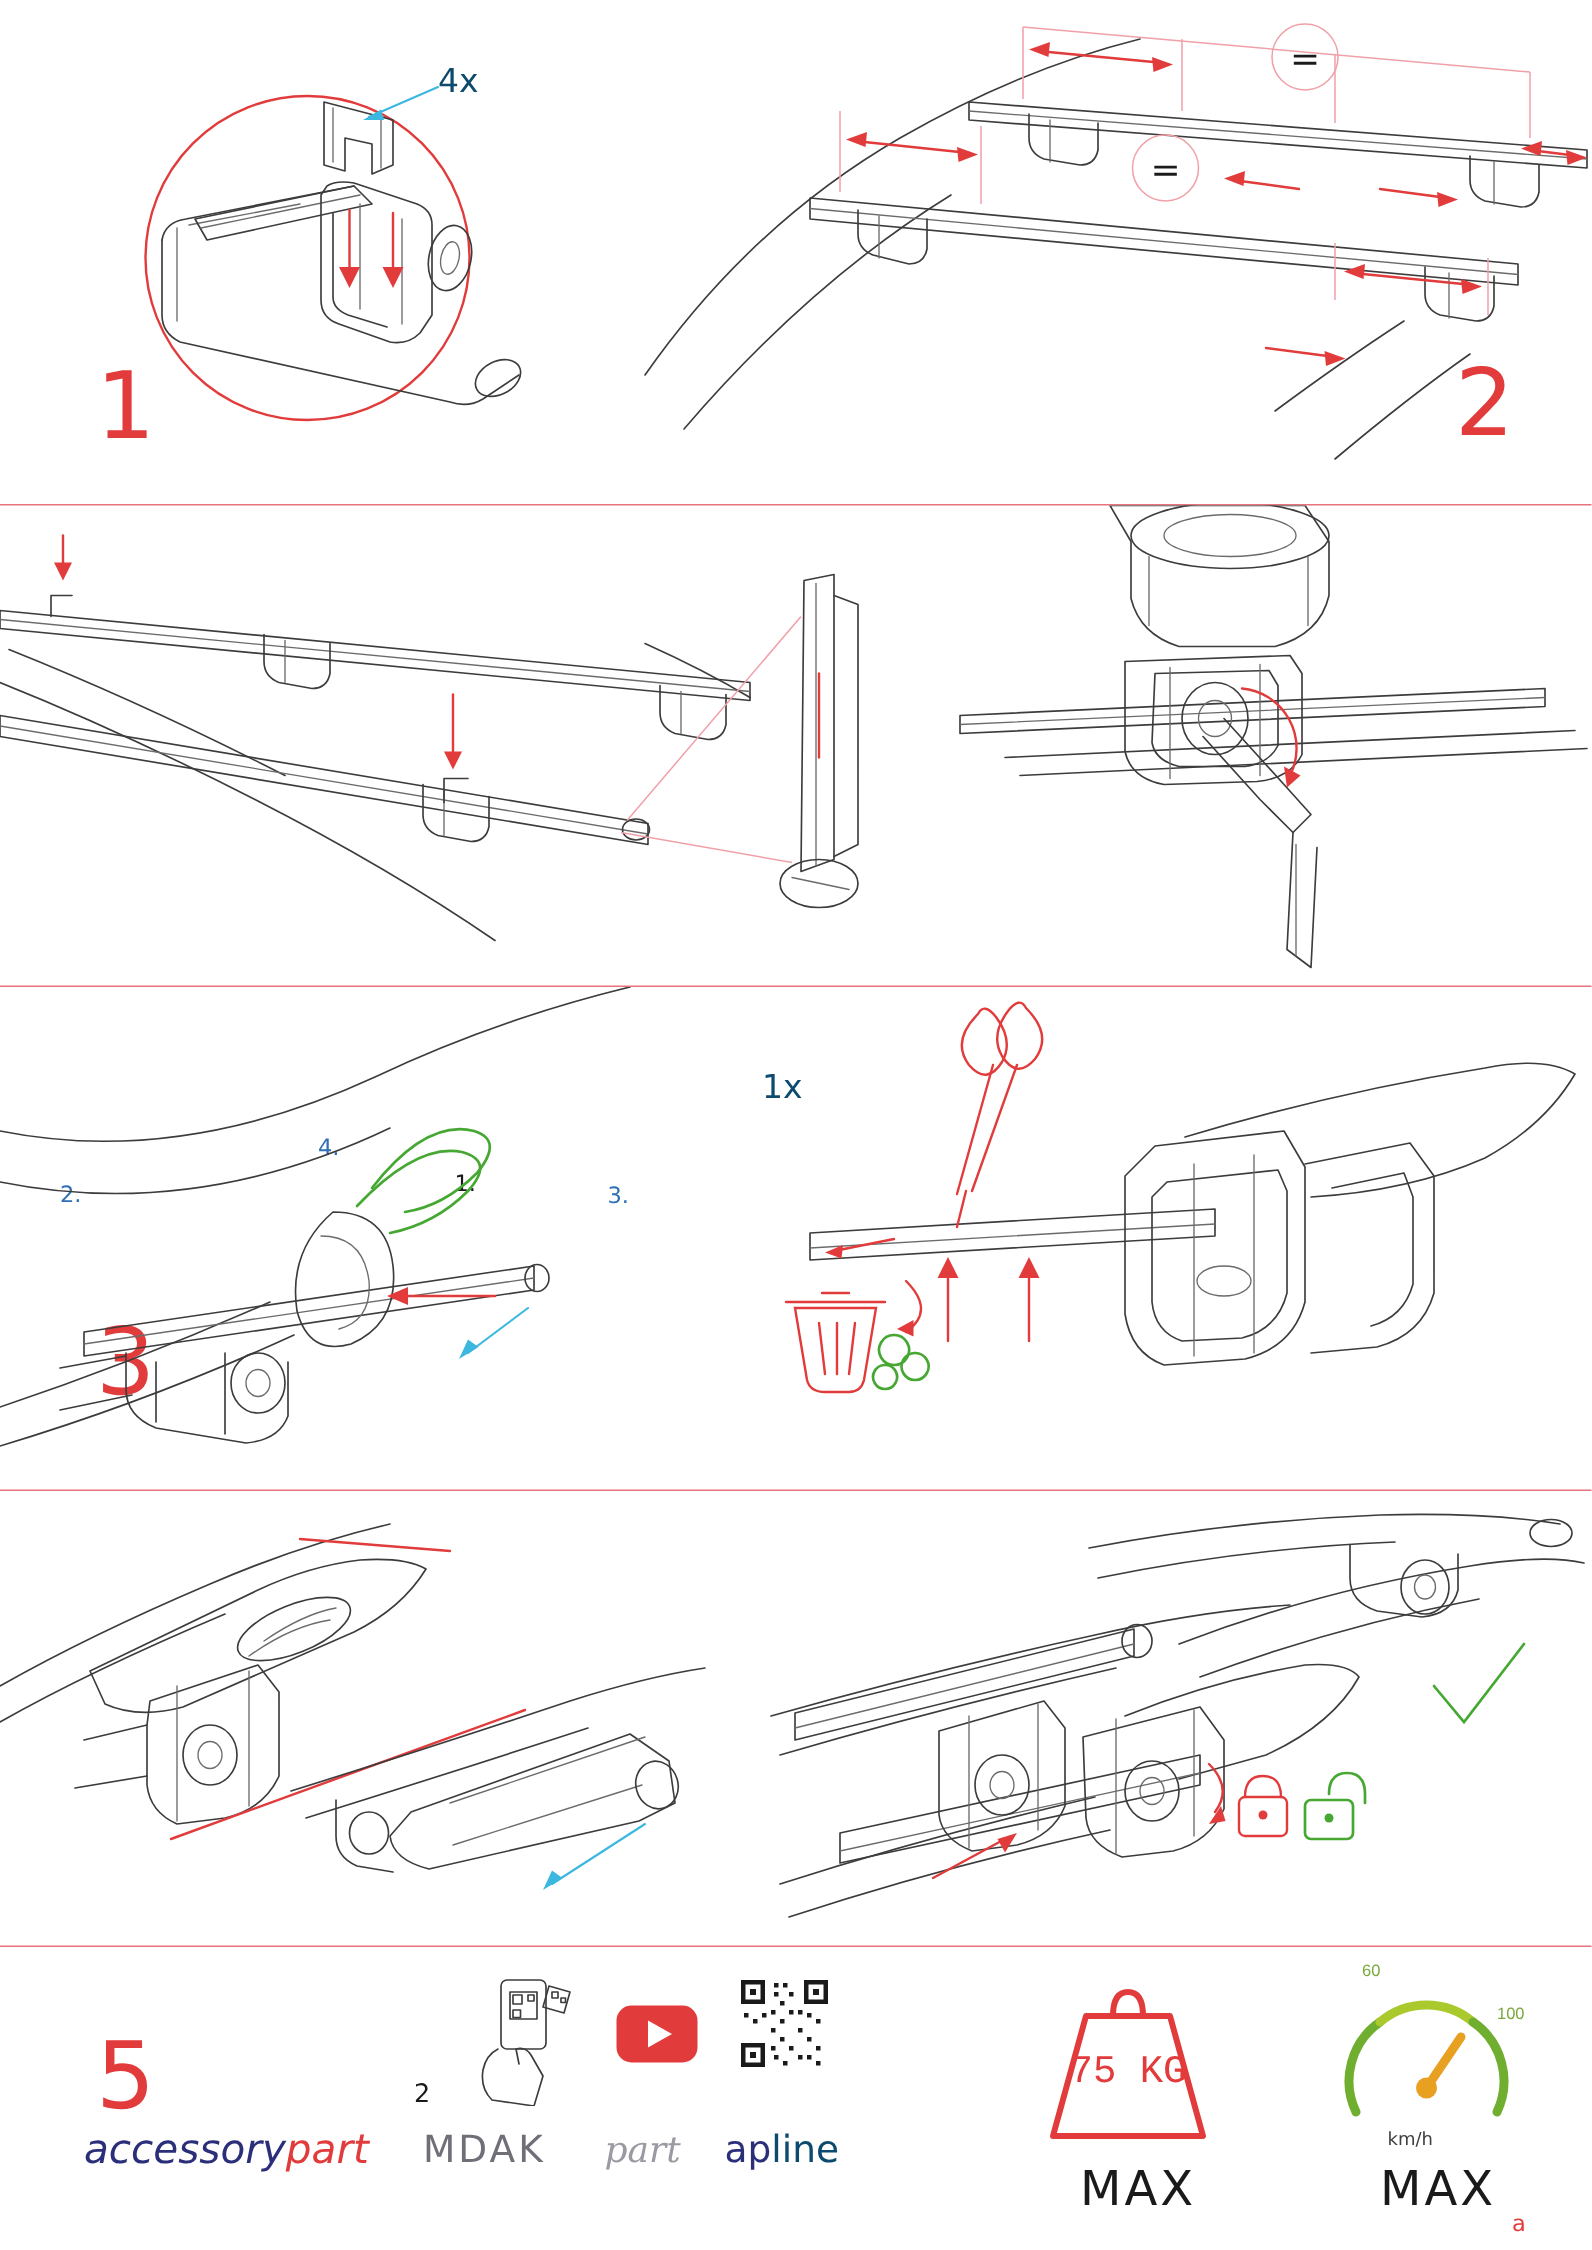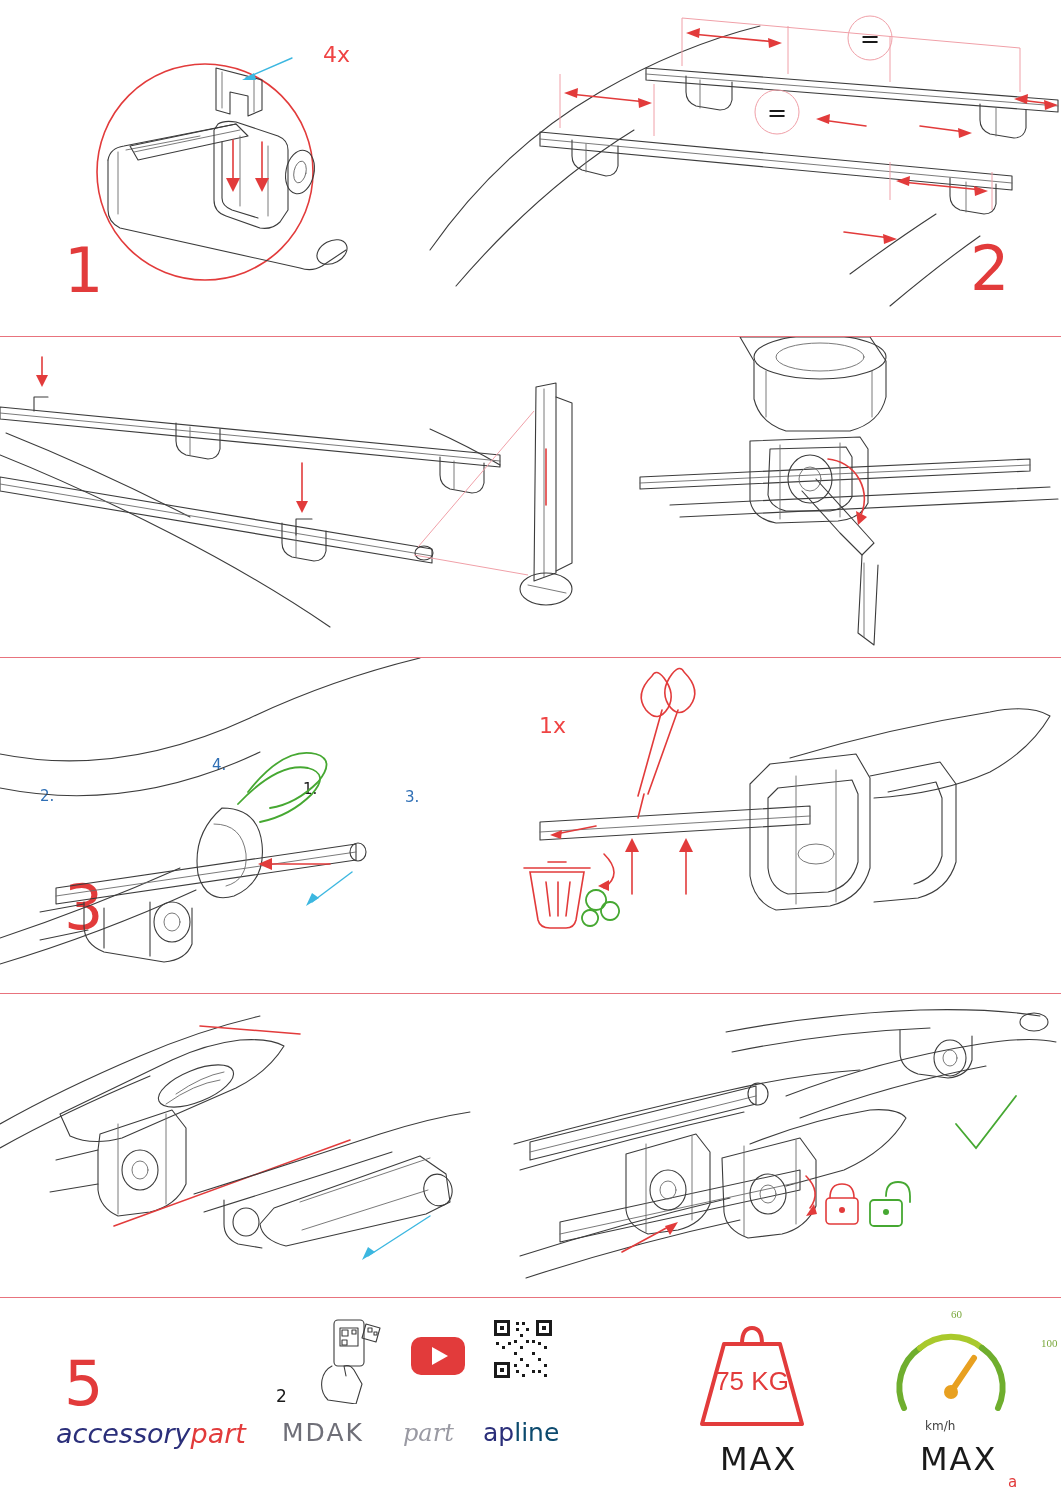--- a/index.html
+++ b/index.html
@@ -44,23 +44,22 @@
     font-size: 62px;
     line-height: 1;
     letter-spacing: 1px;
   }
 
   
   .callout {
     position: absolute;
     font-family: "DejaVu Sans", sans-serif;
     font-size: 22px;
-    color: #ef4444;
+    color: #0c4a6e;
     font-weight: 400;
-    margin-left: 31px;
   }
   .mini-label {
     position: absolute;
     font-family: "DejaVu Sans", sans-serif;
     font-size: 15px;
     color: #2f6fb5;
   }
   .red-label {
     position: absolute;
     font-family: "DejaVu Sans", sans-serif;
@@ -124,38 +123,37 @@
     font-size: 32px;
     letter-spacing: 2px;
     color: #1a1a1a;
   }
   .weight-value {
     position: absolute;
     left: 706px;
     top: 1366px;
     width: 92px;
     text-align: center;
-    font-family: Liberation Sans, sans-serif;
+    font-family: Liberation Mono, monospace;
     font-size: 26px;
     color: #e23b3b;
   }
   .speed-unit {
     position: absolute;
     left: 925px;
     top: 1419px;
     font-family: "DejaVu Sans", sans-serif;
     font-size: 12px;
     color: #404040;
   }
   .gauge-tick {
     position: absolute;
-    font-family: Liberation Serif, serif;
+    font-family: Liberation Sans, sans-serif;
     font-size: 11px;
     color: #7aa83c;
-    margin-left: 43px;
   }
   svg { display: block; }
   .ink { fill: none; stroke: #3c3c3c; stroke-width: 1.1; stroke-linejoin: round; stroke-linecap: round; }
   .ink-l { fill: none; stroke: #6b6b6b; stroke-width: 0.9; stroke-linecap: round; }
   .red { fill: none; stroke: #e23b3b; stroke-width: 1.6; stroke-linecap: round; }
   .redfill { fill: #e23b3b; }
   .blue { fill: none; stroke: #3cb7e0; stroke-width: 1.4; stroke-linecap: round; }
   .bluefill { fill: #3cb7e0; }
   .green { fill: none; stroke: #46a832; stroke-width: 1.8; stroke-linecap: round; }
   .pinkline { fill: none; stroke: #f0a0a8; stroke-width: 1; }

